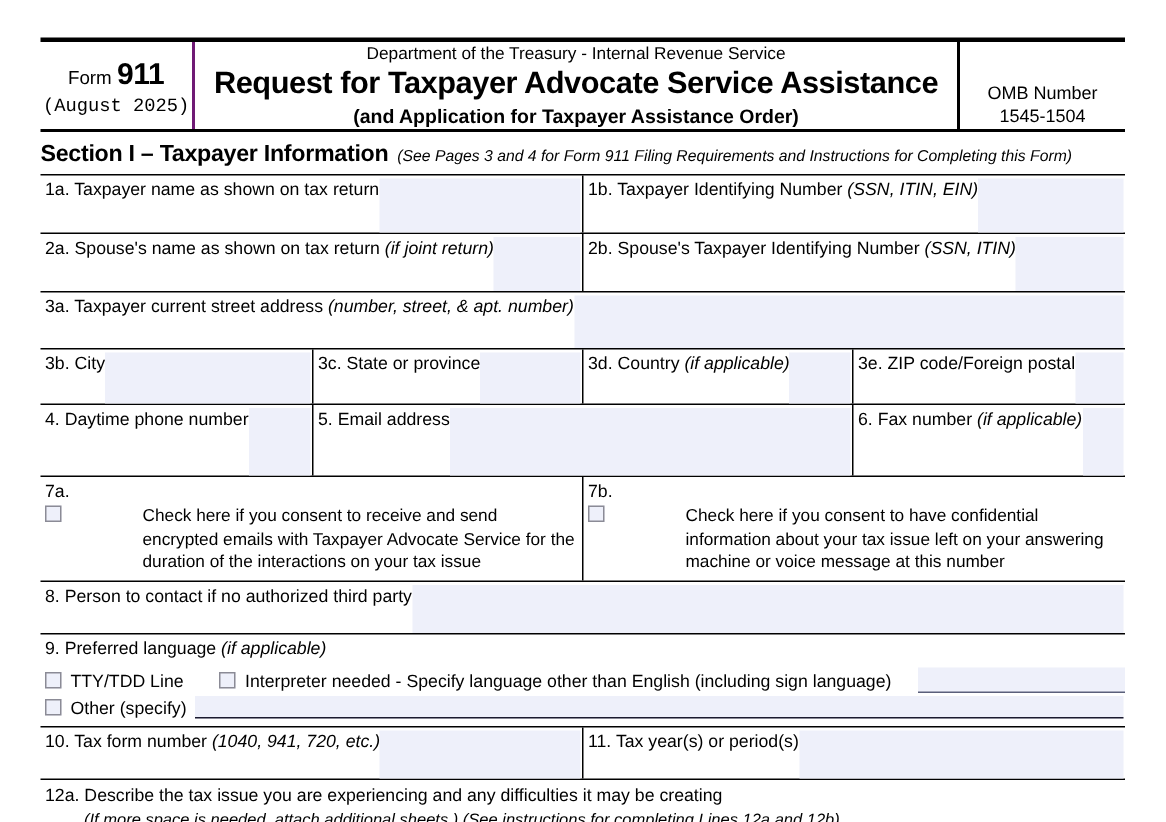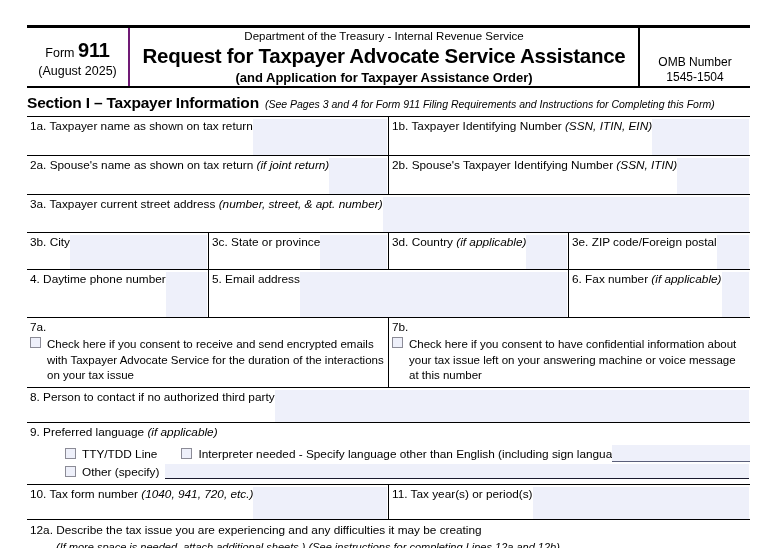--- a/index.html
+++ b/index.html
@@ -46,20 +46,21 @@
     line-height: 1.1;
   }
   .hdr-formline .big {
     font-size: 20px;
     font-weight: bold;
     letter-spacing: -0.2px;
   }
   .hdr-date {
     font-size: 12.5px;
     margin-top: 3px;
+    font-family: Liberation Mono, monospace;
   }
   .hdr-center {
     flex: 1;
     border-right: 2px solid #000;
     box-sizing: border-box;
     display: flex;
     flex-direction: column;
     align-items: center;
     justify-content: center;
     padding: 2px 6px 0 6px;
@@ -163,38 +164,37 @@
     flex: 0 0 auto;
   }
 
   .consent-row { display: flex; border-top: 1.5px solid #000; }
   .consent-cell {
     box-sizing: border-box;
     padding: 2px 4px 4px 3px;
   }
   .consent-cell.divider { border-left: 1.5px solid #000; }
   .consent-num { font-size: 11.8px; line-height: 1.3; }
-  .consent-body { display: flex; margin-top: 2px; }
+  .consent-body { display: flex; margin-top: 2px; gap: 48px; }
   .consent-text {
     font-size: 11.5px;
     line-height: 1.32;
     margin-left: 6px;
   }
 
   
   .lang-block {
     border-top: 1.5px solid #000;
     padding: 2px 0 0 3px;
     position: relative;
   }
   .lang-line {
     display: flex;
     align-items: center;
     height: 18px;
-    margin-left: 35px;
   }
   .lang-line .txt {
     font-size: 11.8px;
     margin-left: 6px;
     white-space: nowrap;
   }
   .lang-spacer { width: 24px; }
   .lang-input-right {
     position: absolute;
     right: 0;

